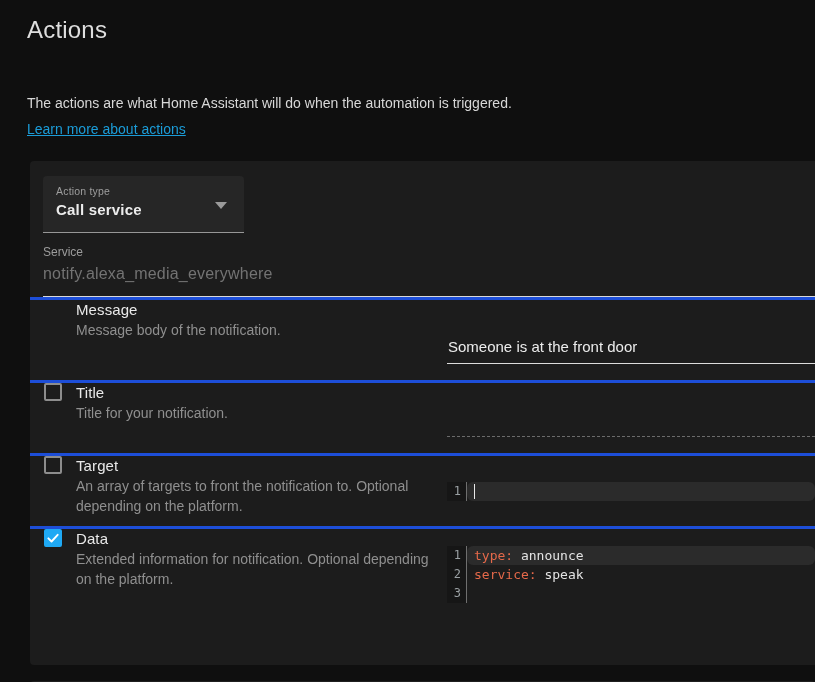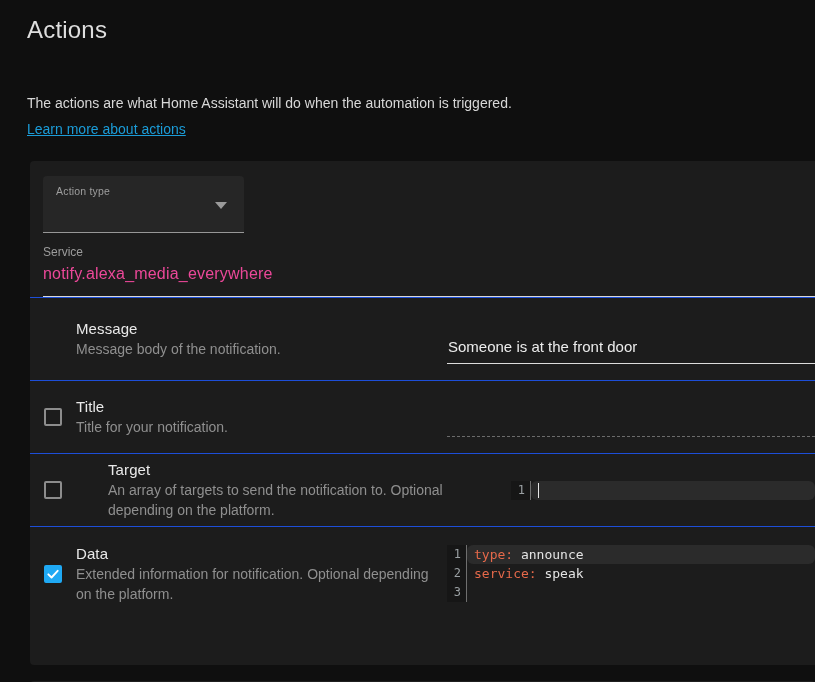--- a/index.html
+++ b/index.html
@@ -34,27 +34,27 @@
   .dropdown-label { font-size:10.5px; color:#9e9e9e; letter-spacing:.2px; }
   .dropdown-value { font-size:15px; font-weight:700; color:#ececec; margin-top:4px; letter-spacing:.2px; }
   .dropdown-arrow {
     position:absolute; right:17px; top:26px; width:0; height:0;
     border-left:6px solid transparent; border-right:6px solid transparent;
     border-top:7px solid #9a9a9a;
   }
   
   .service { margin-left:13px; padding-top:12px; flex:none; border-bottom:1px solid #d9d9d9; padding-bottom:11px; }
   .service-label { font-size:12px; line-height:14px; color:#9c9c9c; }
-  .service-value { font-size:16px; line-height:22px; color:#ec4899; margin-top:4px; letter-spacing:.2px; }
+  .service-value { font-size:16px; line-height:22px; color:#737373; margin-top:4px; letter-spacing:.2px; }
   .svc-desc { padding:24px 16px 11px 13px; font-size:14px; line-height:18px; color:#d4d4d4; flex:none; }
   
-  .row { display:flex; align-items:center; border-top:1px solid #1d4ed8; flex:none; }
+  .row { display:flex; align-items:flex-start; border-top:3px solid #1d4ed8; flex:none; }
   .row-message { height:83px; }
   .row-title   { height:73px; }
-  .row-target  { height:73px;gap:32px; }
+  .row-target  { height:73px; }
   .row-data    { height:94px; }
   .cb-col { width:32px; margin-left:14px; flex:none; display:flex; align-items:center; }
   .checkbox {
     width:18px; height:18px; border:2px solid #8d8d8d; border-radius:2px;
     cursor:pointer; flex:none; display:flex; align-items:center; justify-content:center;
   }
   .checkbox.checked { border-color:#1fa9f4; background:#1fa9f4; }
   .txt-col { width:371px; padding-right:16px; flex:none; }
   .field-name { font-size:15px; line-height:20px; color:#e9e9e9; letter-spacing:.1px; }
   .field-desc { font-size:14px; line-height:20px; color:#8f8f8f; }
@@ -88,20 +88,21 @@
 
 <h1 class="page-title">Actions</h1>
 
 <p class="intro">The actions are what Home Assistant will do when the automation is triggered.</p>
 <a class="learn-link">Learn more about actions</a>
 
 <div class="card">
 
   <div class="dropdown">
     <div class="dropdown-label">Action type</div>
+    <div class="dropdown-value">Call service</div>
     <div class="dropdown-arrow"></div>
   </div>
 
   <div class="service">
     <div class="service-label">Service</div>
     <div class="service-value">notify.alexa_media_everywhere</div>
   </div>
 
 
   <div class="row row-message">
@@ -127,21 +128,21 @@
       <div class="dashed-placeholder"></div>
     </div>
   </div>
 
   <div class="row row-target">
     <div class="cb-col">
       <span class="checkbox"></span>
     </div>
     <div class="txt-col">
       <div class="field-name">Target</div>
-      <div class="field-desc">An array of targets to send the notification to. Optional depending on the platform.</div>
+      <div class="field-desc">An array of targets to front the notification to. Optional depending on the platform.</div>
     </div>
     <div class="ctl-col ctl-center">
       <div class="editor">
         <div class="code-line">
           <span class="gutter">1</span>
           <span class="code active"><span class="caret"></span></span>
         </div>
       </div>
     </div>
   </div>

